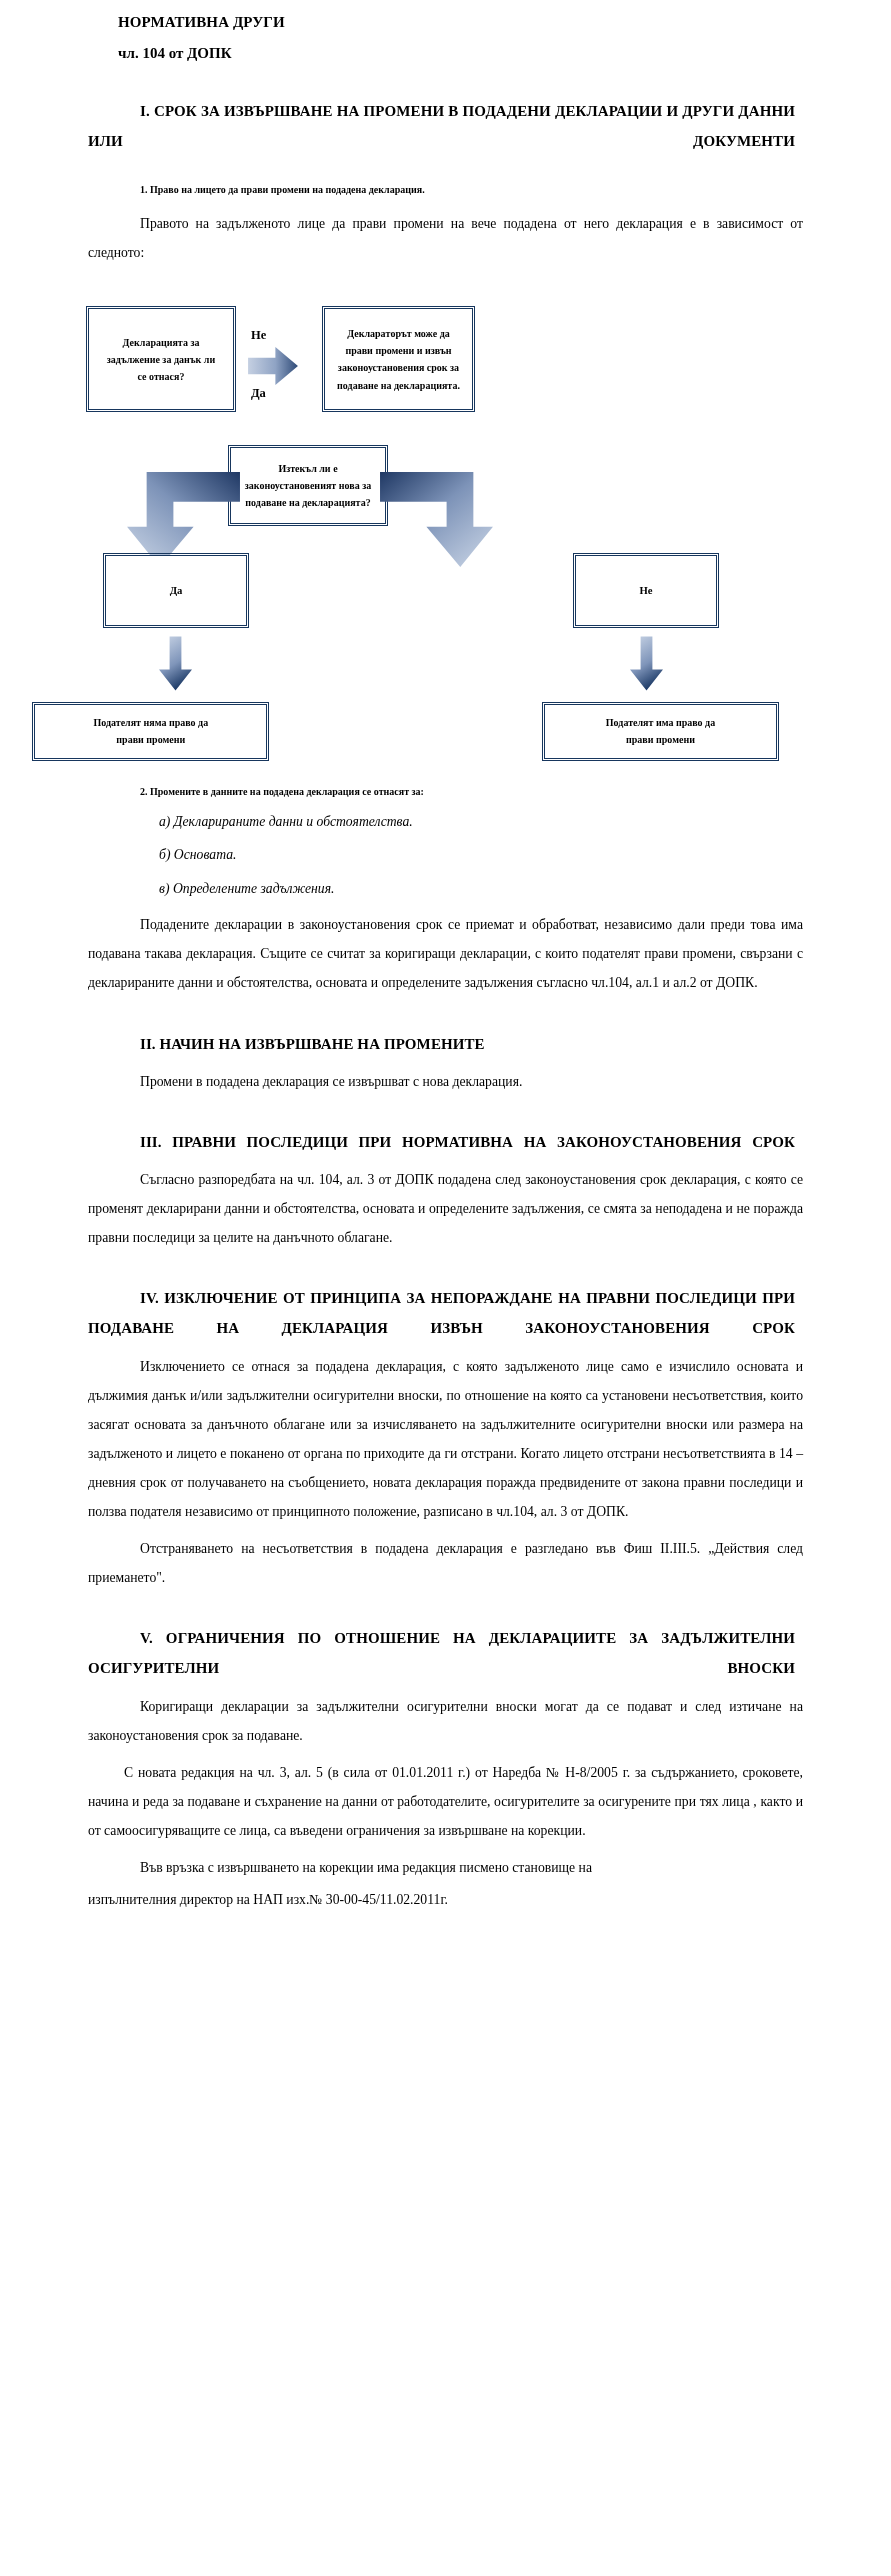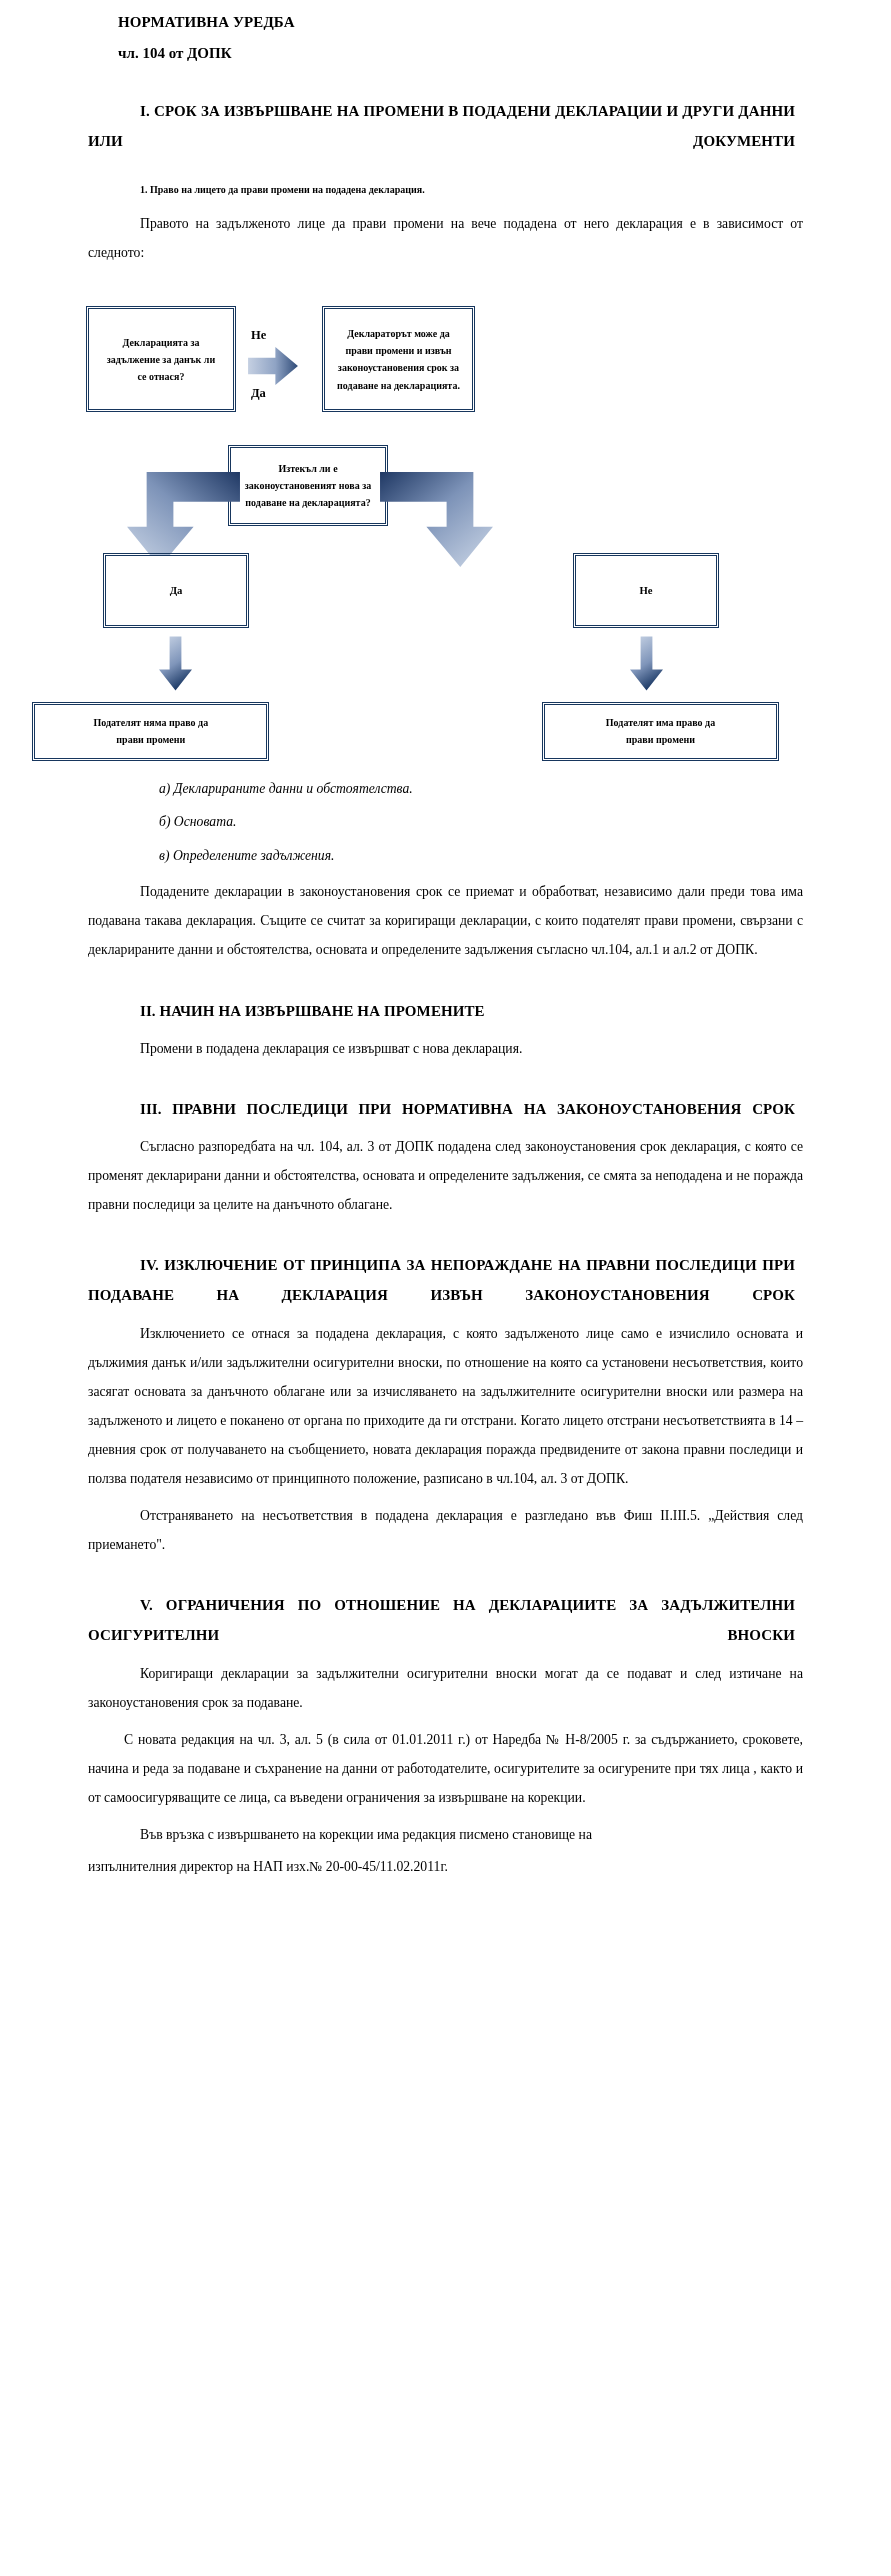--- a/index.html
+++ b/index.html
@@ -135,21 +135,21 @@
     font-size: 13.7px;
     line-height: 2.0;
     margin: 3.6px 0 0 0;
   }
 </style>
 </head>
 <body>
 
 <div class="page">
 
-  <div class="doc-title">НОРМАТИВНА УРЕДБА</div>
+  <div class="doc-title">НОРМАТИВНА ДРУГИ</div>
   <div class="doc-subtitle">чл. 104 от ДОПК</div>
 
   <h2 class="section-head">
     <span style="display: inline;">I. СРОК ЗА ИЗВЪРШВАНЕ НА ПРОМЕНИ В ПОДАДЕНИ ДЕКЛАРАЦИИ</span> 
     <span style="display: inline;">И ДРУГИ ДАННИ ИЛИ ДОКУМЕНТИ</span>
   </h2>
 
   <h3 class="sub-head">1. Право на лицето да прави промени на подадена декларация.</h3>
   <p class="body">Правото на задълженото лице да прави промени на вече подадена от него декларация е в зависимост от следното:</p>
 
@@ -265,20 +265,21 @@
     </div>
 
     <div class="fbox" style="left:493px; top:411px; width:233px; height:55px;">
       <div class="ftext">
         <span>Подателят има право да</span><br>
         <span>прави промени</span>
       </div>
     </div>
   </div>
 
+  <h3 class="sub-head tight">2. Промените в данните на подадена декларация се отнасят за:</h3>
 
   <p class="lettered">а) Декларираните данни и обстоятелства.</p>
   <p class="lettered">б) Основата.</p>
   <p class="lettered">в) Определените задължения.</p>
 
   <p class="body">Подадените декларации в законоустановения  срок се приемат и обработват, независимо дали преди това има подавана такава декларация. Същите се считат за коригиращи декларации, с които подателят прави промени, свързани с декларираните данни и обстоятелства, основата и определените задължения съгласно чл.104, ал.1 и ал.2 от ДОПК.</p>
 
   <h2 class="section-head nojust">II. НАЧИН НА ИЗВЪРШВАНЕ НА ПРОМЕНИТЕ</h2>
   <p class="body">Промени в подадена декларация се извършват с нова декларация.</p>
 
@@ -288,16 +289,16 @@
   <h2 class="section-head">IV. ИЗКЛЮЧЕНИЕ ОТ ПРИНЦИПА ЗА НЕПОРАЖДАНЕ НА ПРАВНИ ПОСЛЕДИЦИ    ПРИ    ПОДАВАНЕ    НА    ДЕКЛАРАЦИЯ    ИЗВЪН ЗАКОНОУСТАНОВЕНИЯ СРОК</h2>
   <p class="body">Изключението се отнася за подадена декларация, с която задълженото лице само е изчислило основата и дължимия данък и/или задължителни осигурителни вноски, по отношение на която са установени несъответствия, които засягат основата за данъчното облагане или за изчисляването на задължителните осигурителни вноски или размера на задълженото и лицето е поканено от органа по приходите да ги отстрани. Когато лицето отстрани несъответствията в 14 – дневния срок от получаването на съобщението, новата декларация поражда предвидените от закона правни последици и ползва подателя независимо от принципното положение, разписано в чл.104, ал. 3 от ДОПК.</p>
   <p class="body">Отстраняването на несъответствия в подадена декларация е разгледано във Фиш II.III.5. „Действия след приемането".</p>
 
   <h2 class="section-head">V.  ОГРАНИЧЕНИЯ  ПО  ОТНОШЕНИЕ  НА  ДЕКЛАРАЦИИТЕ  ЗА ЗАДЪЛЖИТЕЛНИ ОСИГУРИТЕЛНИ ВНОСКИ</h2>
   <p class="body">Коригиращи декларации за задължителни осигурителни вноски могат да се подават и след изтичане на законоустановения срок за подаване.</p>
   <p class="body small-indent">С новата редакция на чл. 3, ал. 5 (в сила от 01.01.2011 г.) от Наредба № Н-8/2005 г. за съдържанието, сроковете, начина и реда за подаване и съхранение на данни от работодателите, осигурителите за осигурените при тях лица , както и от самоосигуряващите се лица, са въведени ограничения за извършване на корекции.</p>
   <p class="body">
     <span>Във връзка с извършването на корекции има редакция писмено становище на</span>
   </p>
-  <p class="final-line">изпълнителния директор на НАП изх.№  20-00-45/11.02.2011г.</p>
+  <p class="final-line">изпълнителния директор на НАП изх.№  30-00-45/11.02.2011г.</p>
 
 </div>
 
 
 </body></html>

